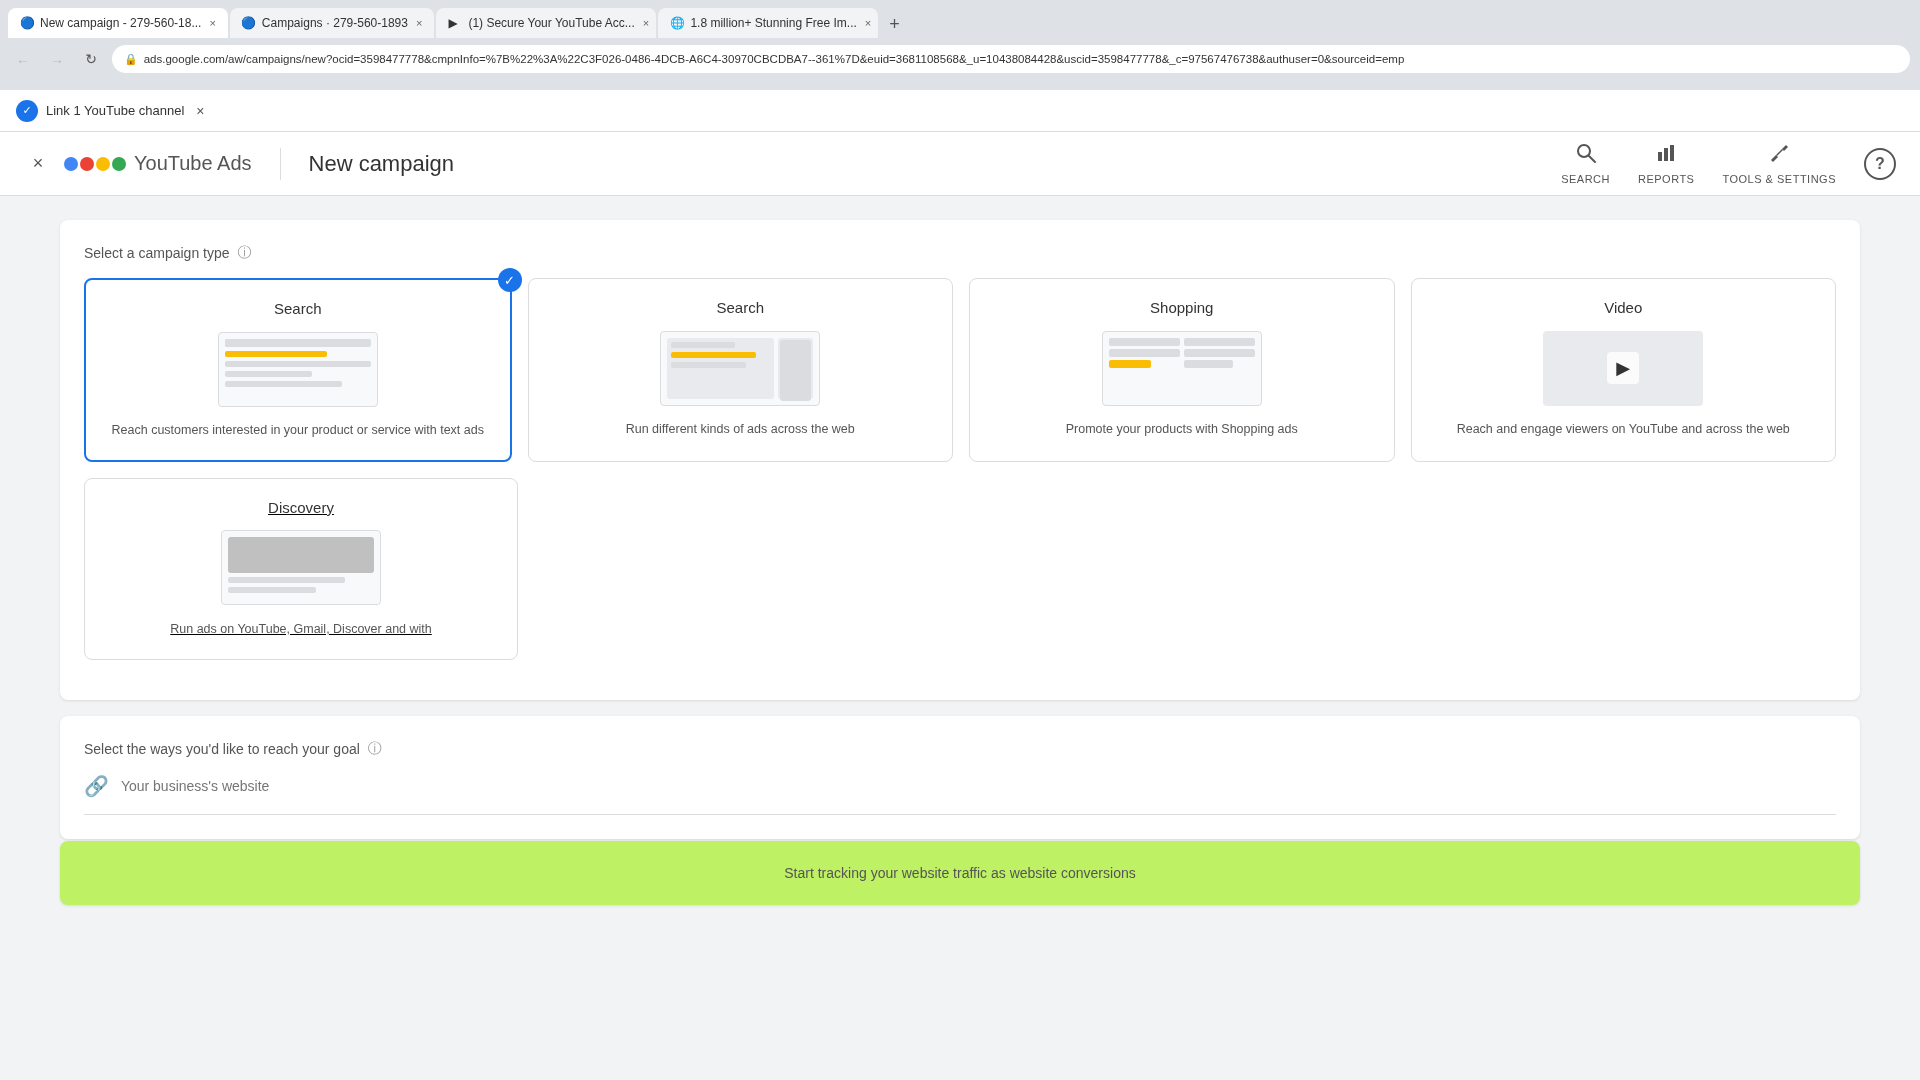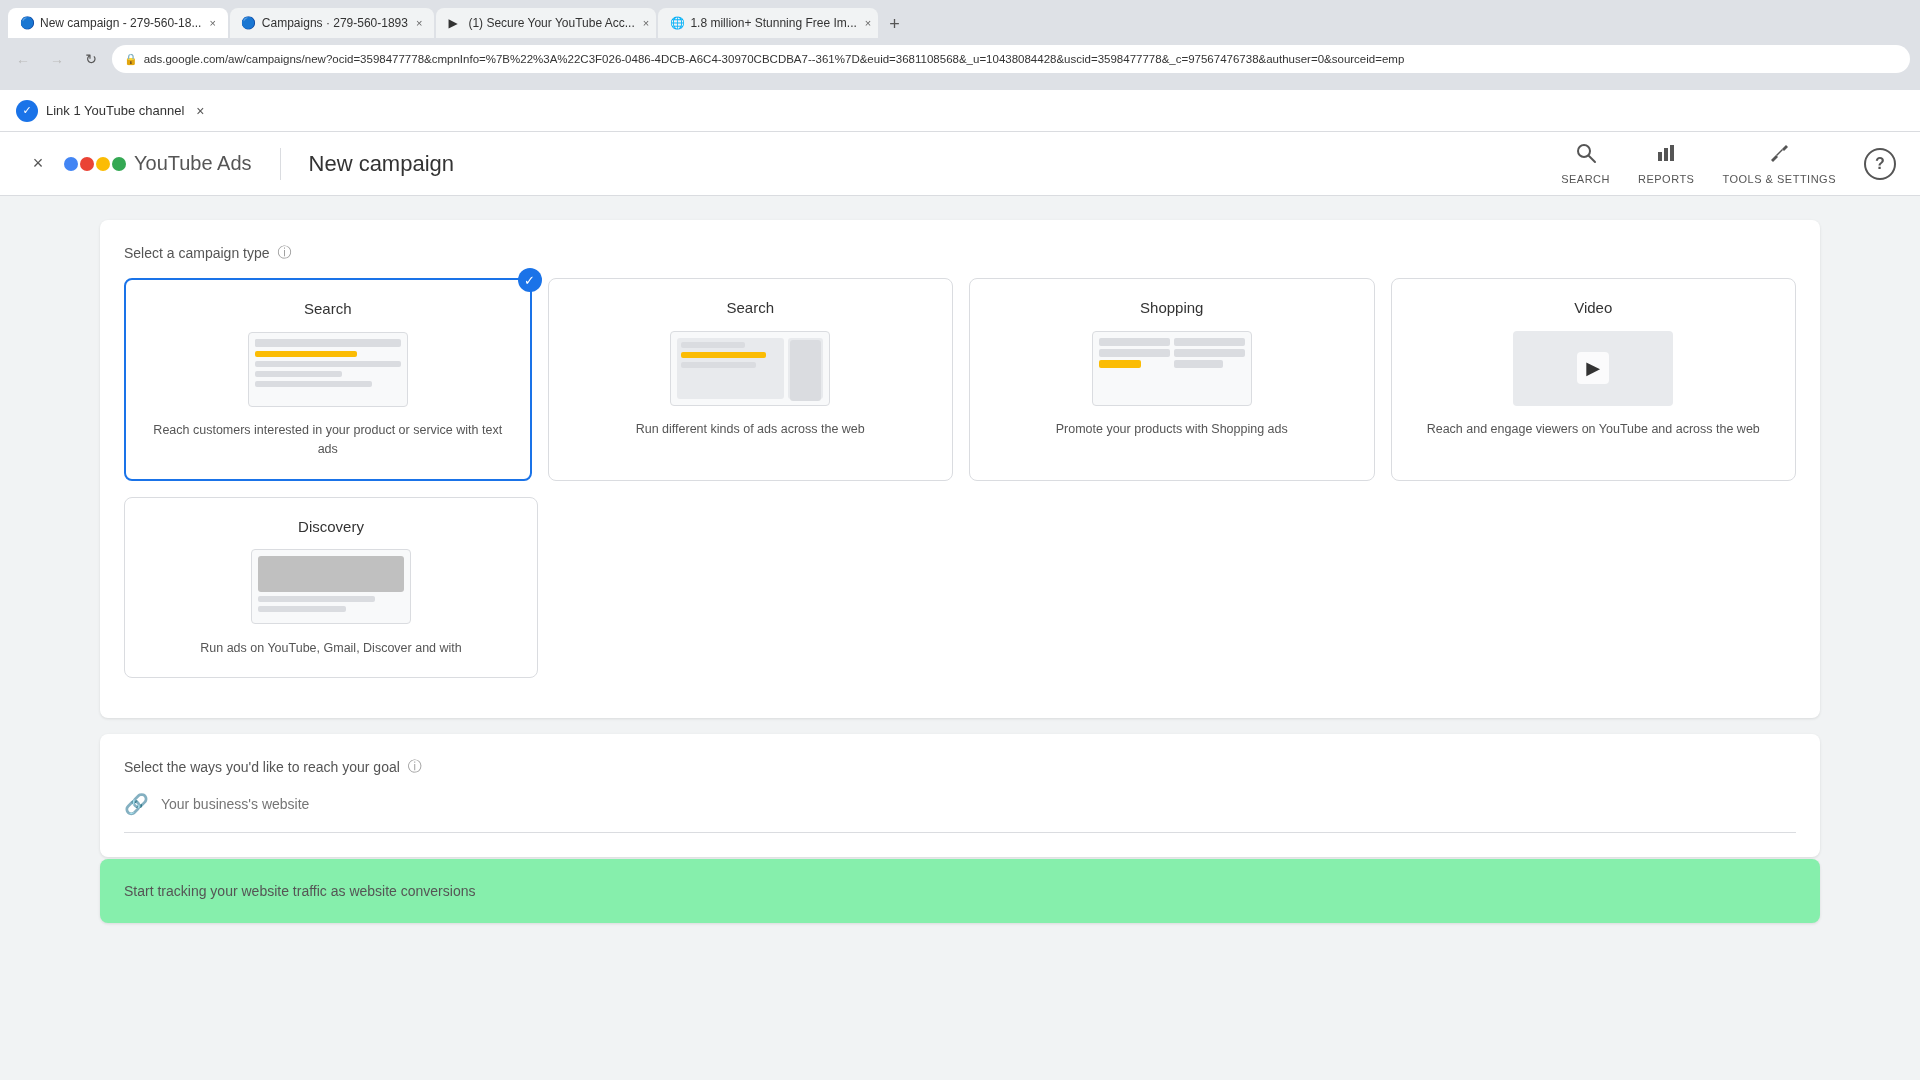--- a/index.html
+++ b/index.html
@@ -215,21 +215,21 @@
       align-items: center;
       justify-content: center;
       font-size: 16px;
       font-weight: 600;
       color: #555;
       cursor: pointer;
     }
 
     
     .main-content {
-      padding: 24px 100px;
+      padding: 24px 60px;
       overflow-y: auto;
       height: calc(1080px - 90px - 42px - 64px);
     }
 
     .section-label {
       font-size: 14px;
       color: #555;
       margin-bottom: 16px;
       display: flex;
       align-items: center;
@@ -398,20 +398,21 @@
       flex-direction: column;
       gap: 4px;
     }
     .discovery-rect {
       background: #c0c0c0;
       height: 36px;
       border-radius: 3px;
     }
     .campaign-card.single {
       max-width: calc(25% + 8px);
+      text-decoration: underline;
     }
 
     
     .goal-section {
       background: #fff;
       border-radius: 8px;
       padding: 24px;
       margin-bottom: 2px;
       box-shadow: 0 1px 3px rgba(0,0,0,0.1);
     }
@@ -430,24 +431,25 @@
       font-size: 14px;
       color: #bbb;
       border: none;
       outline: none;
       flex: 1;
       background: transparent;
     }
 
     
     .conversion-section {
-      background: #86efac;
+      background: #bef264;
       border-radius: 8px;
       padding: 24px;
       box-shadow: 0 1px 3px rgba(0,0,0,0.1);
+      text-align: center;
     }
     .conversion-title {
       font-size: 14px;
       color: #555;
     }
   </style>
 </head>
 <body>
 
 <div class="browser-chrome">

